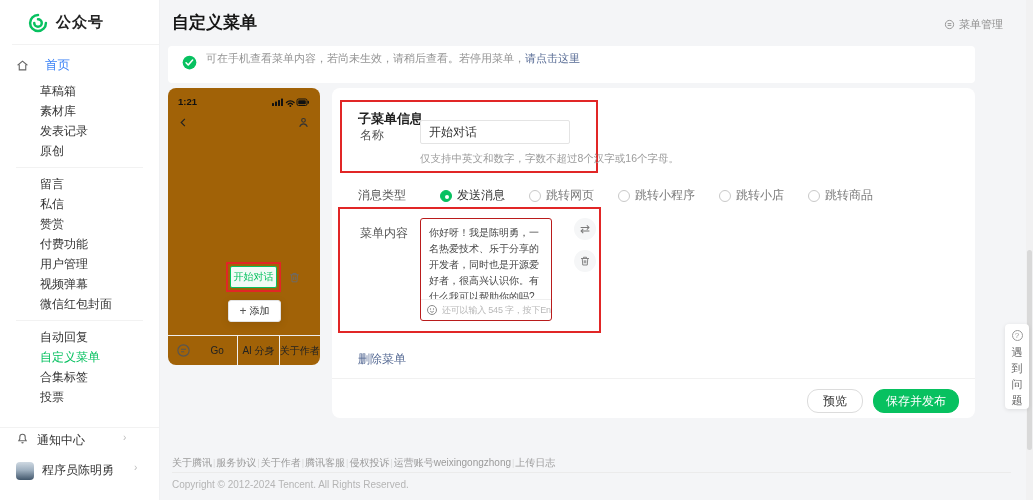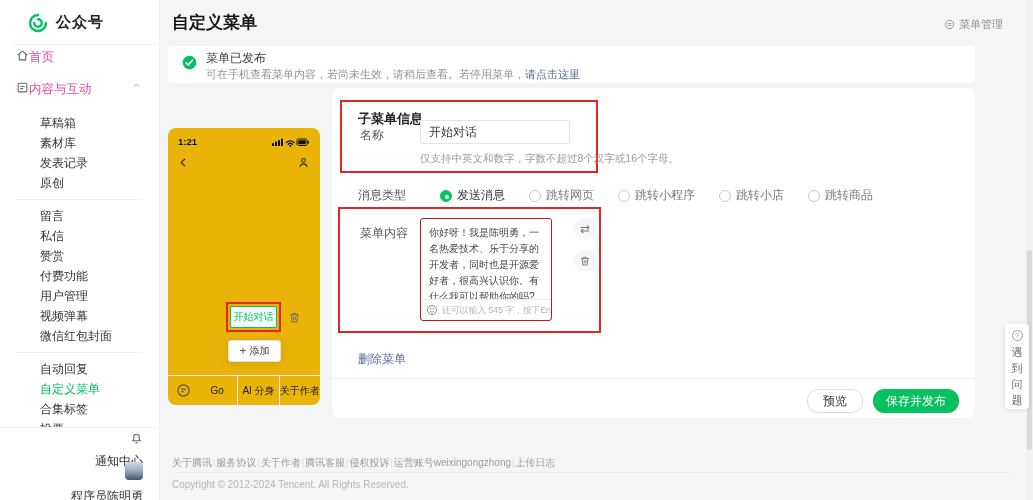--- a/index.html
+++ b/index.html
@@ -4,46 +4,46 @@
 <style>
   * { margin:0; padding:0; box-sizing:border-box; }
   html,body { width:1033px; height:500px; }
   body { font-family:"Liberation Sans", sans-serif; background:#f4f5f7; overflow:hidden; }
   .root { position:relative; width:1033px; height:500px; background:#f4f5f7; }
 
   
   .sidebar { position:absolute; left:0; top:0; bottom:0; width:160px; background:#fff; border-right:1px solid #f0f1f3; z-index:5; }
   .logo-row { display:flex; align-items:flex-start; gap:8px; padding:13px 16px 11px; border-bottom:1px solid #f2f2f2;margin-left:12px; }
   .logo-row .brand { font-size:15px; font-weight:bold; color:#222; letter-spacing:1px; }
-  .nav-row { display:flex; gap:0; height:32px; padding:0 16px; font-size:12.5px; color:#ec4899; cursor:pointer; }
+  .nav-row { display:flex; align-items:center; gap:16px; height:32px; padding:0 16px; font-size:12.5px; color:#3b82f6; cursor:pointer; }
   .nav-row .spacer { flex:1; }
   .nav-row svg { flex:none; }
   .sub-list { height:332px; overflow:hidden; }
   .sub-item { height:20px; line-height:20px; padding-left:40px; font-size:12px; color:#353535; cursor:pointer; white-space:nowrap; }
   .sub-item.active { color:#07c160; }
   .sub-divider { border-top:1px solid #f2f2f2; margin:6px 16px 6px 16px; }
   .side-bottom { position:absolute; left:0; right:0; bottom:0; background:#fff; border-top:1px solid #f2f2f2; padding:4px 0 8px; }
-  .bottom-row { display:flex; align-items:flex-end; gap:8px; height:30px; padding:0 16px; font-size:12px; color:#333; cursor:pointer;flex-direction:column; }
+  .bottom-row { display:flex; align-items:flex-start; gap:8px; height:30px; padding:0 16px; font-size:12px; color:#333; cursor:pointer; }
   .chev { color:#bbb; font-size:10px; }
   .avatar { width:18px; height:18px; border-radius:4px; background:linear-gradient(180deg,#cfd9e2 0%,#9fb0c0 45%,#41566b 100%); flex:none; }
 
   
   .page-title { position:absolute; left:172px; top:11px; font-size:17px; font-weight:bold; color:#161616; }
   .menu-manage { position:absolute; right:30px; top:17px; display:flex; align-items:center; gap:4px; font-size:11px; color:#8f8f8f; cursor:pointer; }
 
   
   .banner { position:absolute; left:168px; top:46px; width:807px; height:37px; background:#fff; border-radius:4px; display:flex; align-items:flex-start; padding:5px 14px; gap:9px; }
   .banner .txt { line-height:1.3; }
   .banner .b-title { font-size:12px; color:#3a3a3a; }
   .banner .b-desc { font-size:11px; color:#949494; }
   .banner a { color:#576b95; text-decoration:none; cursor:pointer;text-align:right; }
   .banner svg { margin-top:4px; }
 
   
-  .phone { position:absolute; left:168px; top:88px; width:152px; height:277px; background:#eab308; border-radius:8px;margin-top:40px; }
+  .phone { position:absolute; left:168px; top:88px; width:152px; height:277px; background:#a16207; border-radius:8px; }
   .p-status { display:flex; justify-content:space-between; align-items:center; padding:8px 10px 0; }
   .p-time { font-size:9.5px; font-weight:bold; color:#111; }
   .p-nav { display:flex; justify-content:space-between; align-items:center; padding:9px 10px 0; color:#333; }
   .annot { border:2px solid #e12626; padding:2px; }
   .p-menu-row { position:absolute; left:58px; top:174px; display:flex; align-items:center; gap:7px; }
   .start-btn { width:47px; height:22px; background:#f2fbf6; border:1px solid #07c160; border-radius:2px; color:#07c160; font-size:10px; display:flex; align-items:center; justify-content:center; cursor:pointer; white-space:nowrap; }
   .p-add-btn { position:absolute; left:60px; top:212px; width:53px; height:22px; background:#fff; border:1px solid #e3e3e3; border-radius:3px; box-shadow:0 2px 8px rgba(0,0,0,.10); font-size:10px; color:#333; display:flex; align-items:center; justify-content:center; gap:3px; cursor:pointer; }
   .p-dock { position:absolute; left:0; right:0; bottom:0; height:30px; border-top:1px solid #ededed; display:flex; align-items:center; }
   .dock-icon { margin:0 6px 0 8px; color:#555; }
   .dock-cell { flex:1; text-align:center; font-size:10px; color:#222; border-left:1px solid #f0f0f0; line-height:29px; cursor:pointer; white-space:nowrap; }
@@ -116,35 +116,20 @@
     <div class="nav-row" data-name="sidebar-item-home" style="margin-top:4px">
       <span data-name="home-icon" style="display:flex">
         <svg width="13" height="13" viewBox="0 0 24 24" fill="none" stroke="#666" stroke-width="2">
             <path d="M3 11.5 12 4l9 7.5"></path>
             <path d="M6 10v10h12V10"></path>
           </svg>
       </span>
       <span data-name="sidebar-item-label">首页</span>
     </div>
 
-    <div class="nav-row" data-name="sidebar-section-content">
-      <span data-name="content-section-icon" style="display:flex">
-        <svg width="13" height="13" viewBox="0 0 24 24" fill="none" stroke="#666" stroke-width="2">
-            <rect x="4" y="4" width="16" height="16" rx="2"></rect>
-            <path d="M8 10h8M8 14h5"></path>
-          </svg>
-      </span>
-      <span data-name="sidebar-section-label">内容与互动</span>
-      <span class="spacer" data-name="spacer"></span>
-      <span data-name="chevron-up-icon" style="display:flex;margin-right:2px">
-        <svg width="9" height="9" viewBox="0 0 24 24" fill="none" stroke="#aaa" stroke-width="2.5">
-            <path d="M5 15l7-7 7 7"></path>
-          </svg>
-      </span>
-    </div>
 
     <div class="sub-list" data-name="sidebar-sub-list">
       <div class="sub-item" data-name="sidebar-item-drafts">草稿箱</div>
       <div class="sub-item" data-name="sidebar-item-media-library">素材库</div>
       <div class="sub-item" data-name="sidebar-item-publish-records">发表记录</div>
       <div class="sub-item" data-name="sidebar-item-original">原创</div>
       <div class="sub-divider" data-name="divider"></div>
       <div class="sub-item" data-name="sidebar-item-comments">留言</div>
       <div class="sub-item" data-name="sidebar-item-private-messages">私信</div>
       <div class="sub-item" data-name="sidebar-item-rewards">赞赏</div>
@@ -192,21 +177,20 @@
   </div>
 
   <div class="banner" data-name="publish-status-banner">
     <span data-name="check-circle-icon" style="display:flex">
       <svg width="15" height="15" viewBox="0 0 24 24">
           <circle cx="12" cy="12" r="11" fill="#07c160"></circle>
           <path d="M6.5 12.5l3.5 3.5 7-8" fill="none" stroke="#fff" stroke-width="2.5" stroke-linecap="round" stroke-linejoin="round"></path>
         </svg>
     </span>
     <div class="txt">
-      <div class="b-title" data-name="banner-title">菜单已发布</div>
       <div class="b-desc">
         <span data-name="banner-description">可在手机查看菜单内容，若尚未生效，请稍后查看。若停用菜单，</span><a data-name="banner-click-here-link">请点击这里</a>
       </div>
     </div>
   </div>
 
   <div class="phone" data-name="phone-preview-card">
     <div class="p-status">
       <span class="p-time" data-name="phone-time">1:21</span>
       <span data-name="phone-status-icons" style="display:flex">

